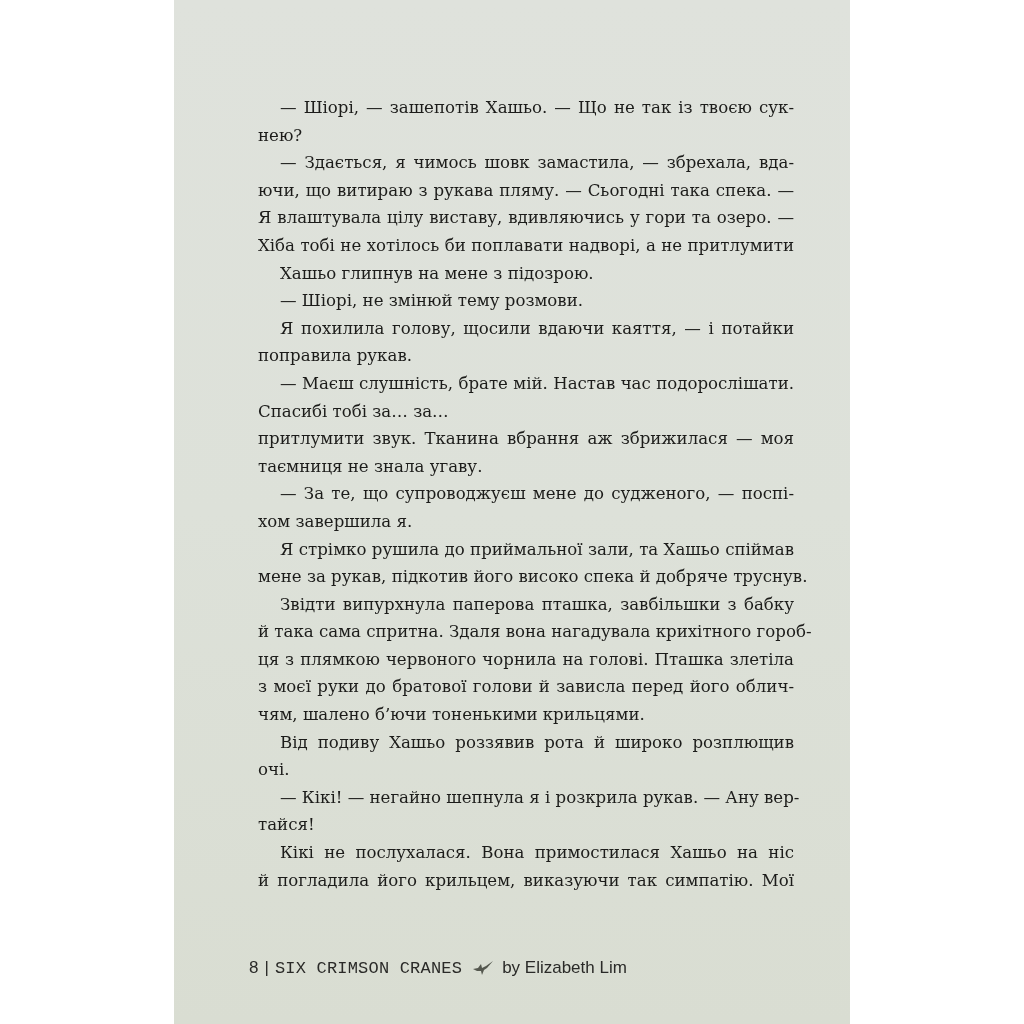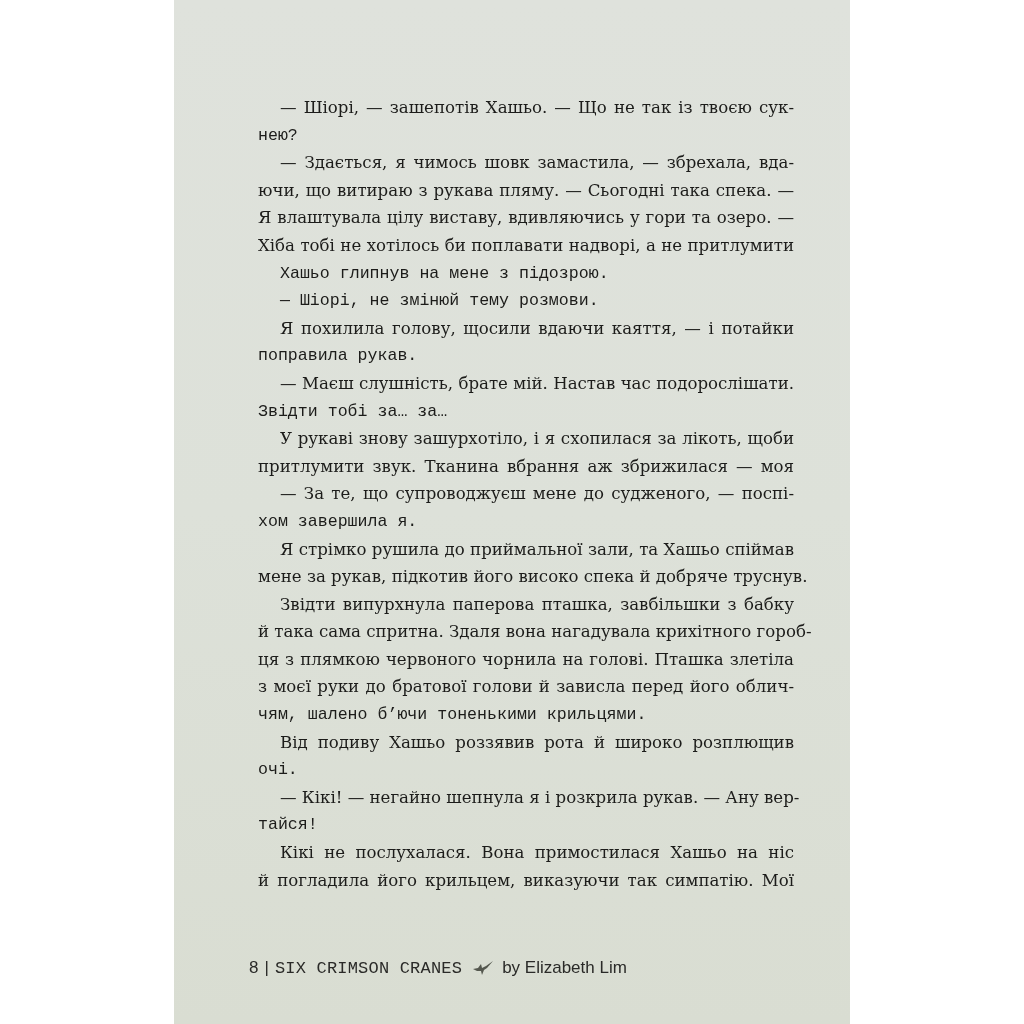--- a/index.html
+++ b/index.html
@@ -25,21 +25,21 @@
     color: #1c1c1a;
   }
   .line {
     display: block;
     white-space: nowrap;
     text-align: justify;
     text-align-last: justify;
     height: 27.6px;
   }
   .line.indent { padding-left: 22px; }
-  .line.last { text-align-last: left; font-family: Liberation Mono, monospace; }
+  .line.last { text-align-last: left; }
   .footer {
     position: absolute;
     left: 75px; top: 958px;
     font-family: "Liberation Sans", "DejaVu Sans", sans-serif;
     font-size: 17px;
     color: #2a2a28;
     display: flex; align-items: center;
     white-space: nowrap;
   }
   .footer .sep { margin: 0 6px; }
@@ -55,23 +55,23 @@
       <span class="line last">нею?</span>
       <span class="line indent">— Здається, я чимось шовк замастила, — збрехала, вда-</span>
       <span class="line">ючи, що витираю з рукава пляму. — Сьогодні така спека. —</span>
       <span class="line">Я влаштувала цілу виставу, вдивляючись у гори та озеро. —</span>
       <span class="line">Хіба тобі не хотілось би поплавати надворі, а не притлумити</span>
       <span class="line indent last">Хашьо глипнув на мене з підозрою.</span>
       <span class="line indent last">— Шіорі, не змінюй тему розмови.</span>
       <span class="line indent">Я похилила голову, щосили вдаючи каяття, — і потайки</span>
       <span class="line last">поправила рукав.</span>
       <span class="line indent">— Маєш слушність, брате мій. Настав час подорослішати.</span>
-      <span class="line last">Звідти тобі за… за…</span>
-      <span class="line indent">У рукаві знову зашурхотіло, і я схопилася за лікоть, щоби</span>
+      <span class="line last">Спасибі тобі за… за…</span>
       <span class="line">притлумити звук. Тканина вбрання аж збрижилася — моя</span>
+      <span class="line last">таємниця не знала угаву.</span>
       <span class="line indent">— За те, що супроводжуєш мене до судженого, — поспі-</span>
       <span class="line last">хом завершила я.</span>
       <span class="line indent">Я стрімко рушила до приймальної зали, та Хашьо спіймав</span>
       <span class="line">мене за рукав, підкотив його високо спека й добряче труснув.</span>
       <span class="line indent">Звідти випурхнула паперова пташка, завбільшки з бабку</span>
       <span class="line">й така сама спритна. Здаля вона нагадувала крихітного гороб-</span>
       <span class="line">ця з плямкою червоного чорнила на голові. Пташка злетіла</span>
       <span class="line">з моєї руки до братової голови й зависла перед його облич-</span>
       <span class="line last">чям, шалено б’ючи тоненькими крильцями.</span>
       <span class="line indent">Від подиву Хашьо роззявив рота й широко розплющив</span>

